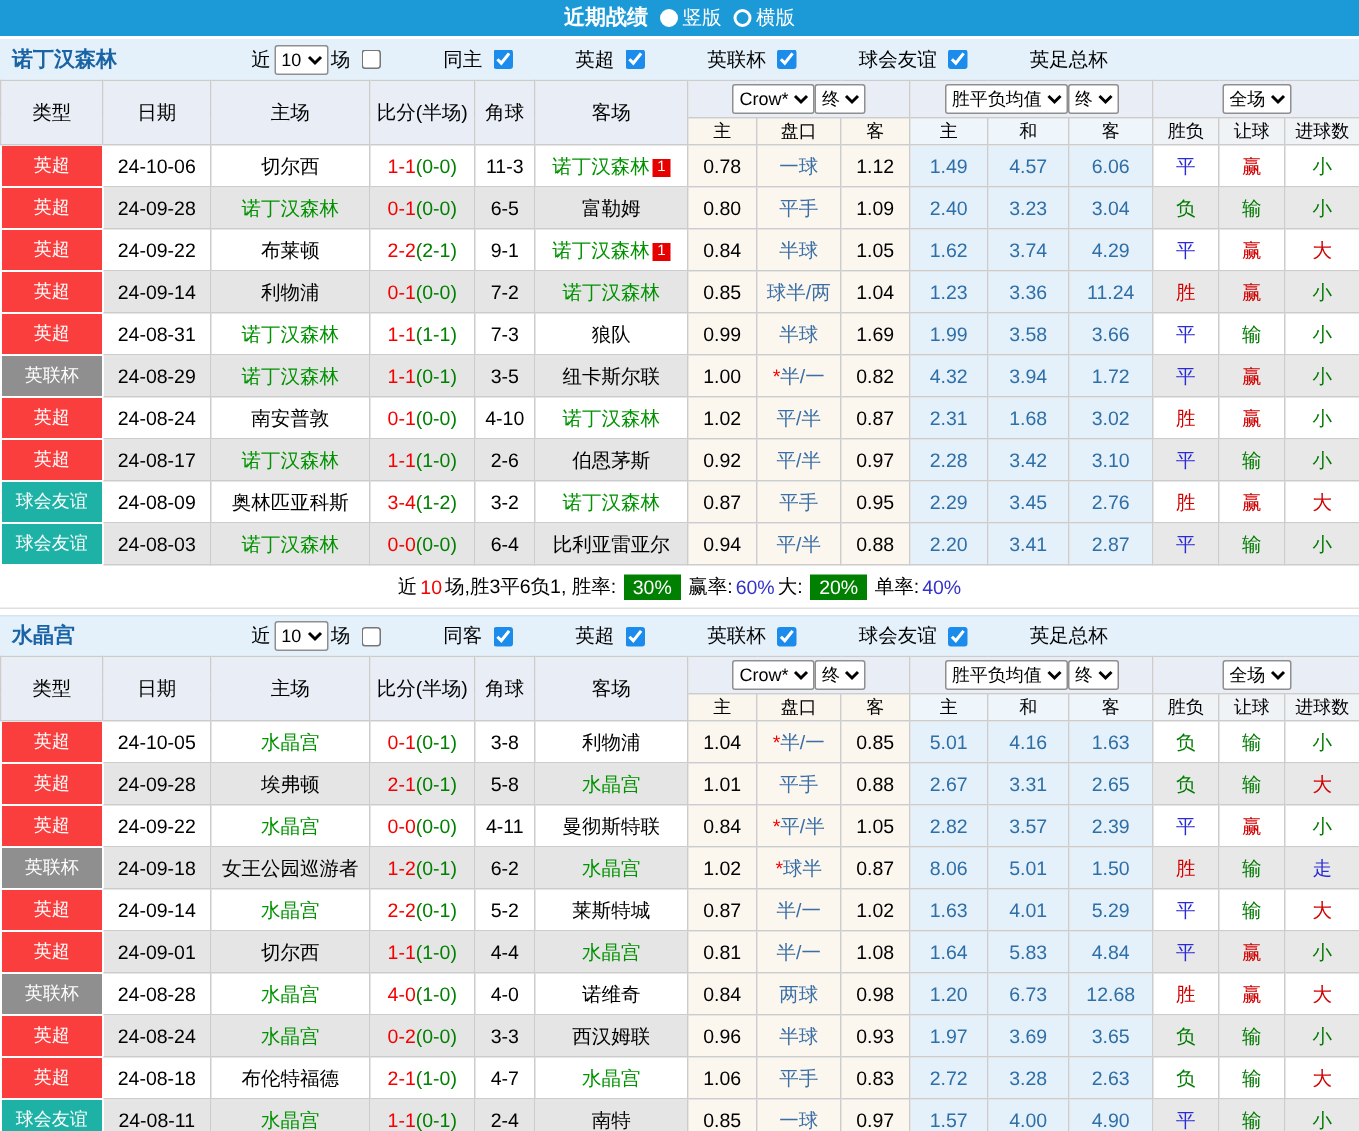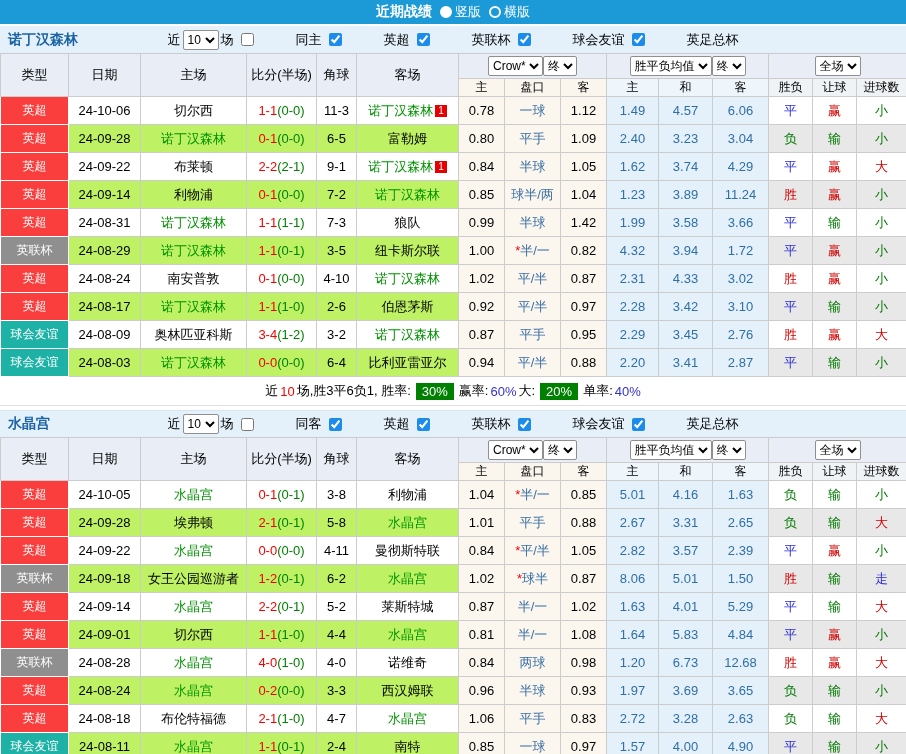--- a/index.html
+++ b/index.html
@@ -21,21 +21,21 @@
   table { width:906px; border-collapse:collapse; table-layout:fixed; }
   th, td { border:1px solid #ccc; text-align:center; font-weight:normal; font-size:13px; padding:0; height:28px; overflow:hidden; white-space:nowrap; }
   tr.rA th { height:25px; background:#e9eef6; }
   th.h-sel { background:#fff; }
   tr.rB th { height:16px; font-size:12px; }
   th.sh-crow { background:#faf6ee; }
   th.sh-mean { background:#eef5fb; }
   th.sh-out  { background:#f0f3f6; }
 
   td.t-type { border-color:#fff; color:#fff; font-size:12px; }
-  tr.even td.plain { background:#bef264; }
+  tr.even td.plain { background:#e5e5e5; }
   td.plain { background:#fff; }
   td.c-crow { background:#fbf7ef; }
   td.c-mean { background:#e5f1fa; color:#2f6fa7; }
   td.c-out { background:#fff; }
   tr.even td.c-out { background:#e8e8e8; }
   .team { color:#000; }
   .team.focus { color:#009200; }
   .ft { color:#f50000; }
   .ht { color:#008000; }
   .hstar { color:#f50000; }
@@ -191,36 +191,36 @@
             <td class="t-type" style="background: rgb(250, 62, 62);">英超</td>
             <td class="plain">24-09-14</td>
             <td class="plain"><span class="team">利物浦</span></td>
             <td class="plain"><span class="ft">0-1</span><span class="ht">(0-0)</span></td>
             <td class="plain">7-2</td>
             <td class="plain"><span class="team focus">诺丁汉森林</span></td>
             <td class="c-crow">0.85</td>
             <td class="c-crow"><span class="hcap">球半/两</span></td>
             <td class="c-crow">1.04</td>
             <td class="c-mean">1.23</td>
-            <td class="c-mean">3.89</td>
+            <td class="c-mean">3.36</td>
             <td class="c-mean">11.24</td>
             <td class="c-out" style="color: rgb(209, 0, 0);">胜</td>
             <td class="c-out" style="color: rgb(209, 0, 0);">赢</td>
             <td class="c-out" style="color: rgb(0, 122, 0);">小</td>
           </tr>
           <tr class="odd">
             <td class="t-type" style="background: rgb(250, 62, 62);">英超</td>
             <td class="plain">24-08-31</td>
             <td class="plain"><span class="team focus">诺丁汉森林</span></td>
             <td class="plain"><span class="ft">1-1</span><span class="ht">(1-1)</span></td>
             <td class="plain">7-3</td>
             <td class="plain"><span class="team">狼队</span></td>
             <td class="c-crow">0.99</td>
             <td class="c-crow"><span class="hcap">半球</span></td>
-            <td class="c-crow">1.42</td>
+            <td class="c-crow">1.69</td>
             <td class="c-mean">1.99</td>
             <td class="c-mean">3.58</td>
             <td class="c-mean">3.66</td>
             <td class="c-out" style="color: rgb(43, 43, 213);">平</td>
             <td class="c-out" style="color: rgb(0, 122, 0);">输</td>
             <td class="c-out" style="color: rgb(0, 122, 0);">小</td>
           </tr>
           <tr class="even">
             <td class="t-type" style="background: rgb(143, 143, 143);">英联杯</td>
             <td class="plain">24-08-29</td>
@@ -242,21 +242,21 @@
             <td class="t-type" style="background: rgb(250, 62, 62);">英超</td>
             <td class="plain">24-08-24</td>
             <td class="plain"><span class="team">南安普敦</span></td>
             <td class="plain"><span class="ft">0-1</span><span class="ht">(0-0)</span></td>
             <td class="plain">4-10</td>
             <td class="plain"><span class="team focus">诺丁汉森林</span></td>
             <td class="c-crow">1.02</td>
             <td class="c-crow"><span class="hcap">平/半</span></td>
             <td class="c-crow">0.87</td>
             <td class="c-mean">2.31</td>
-            <td class="c-mean">4.33</td>
+            <td class="c-mean">1.68</td>
             <td class="c-mean">3.02</td>
             <td class="c-out" style="color: rgb(209, 0, 0);">胜</td>
             <td class="c-out" style="color: rgb(209, 0, 0);">赢</td>
             <td class="c-out" style="color: rgb(0, 122, 0);">小</td>
           </tr>
           <tr class="even">
             <td class="t-type" style="background: rgb(250, 62, 62);">英超</td>
             <td class="plain">24-08-17</td>
             <td class="plain"><span class="team focus">诺丁汉森林</span></td>
             <td class="plain"><span class="ft">1-1</span><span class="ht">(1-0)</span></td>

